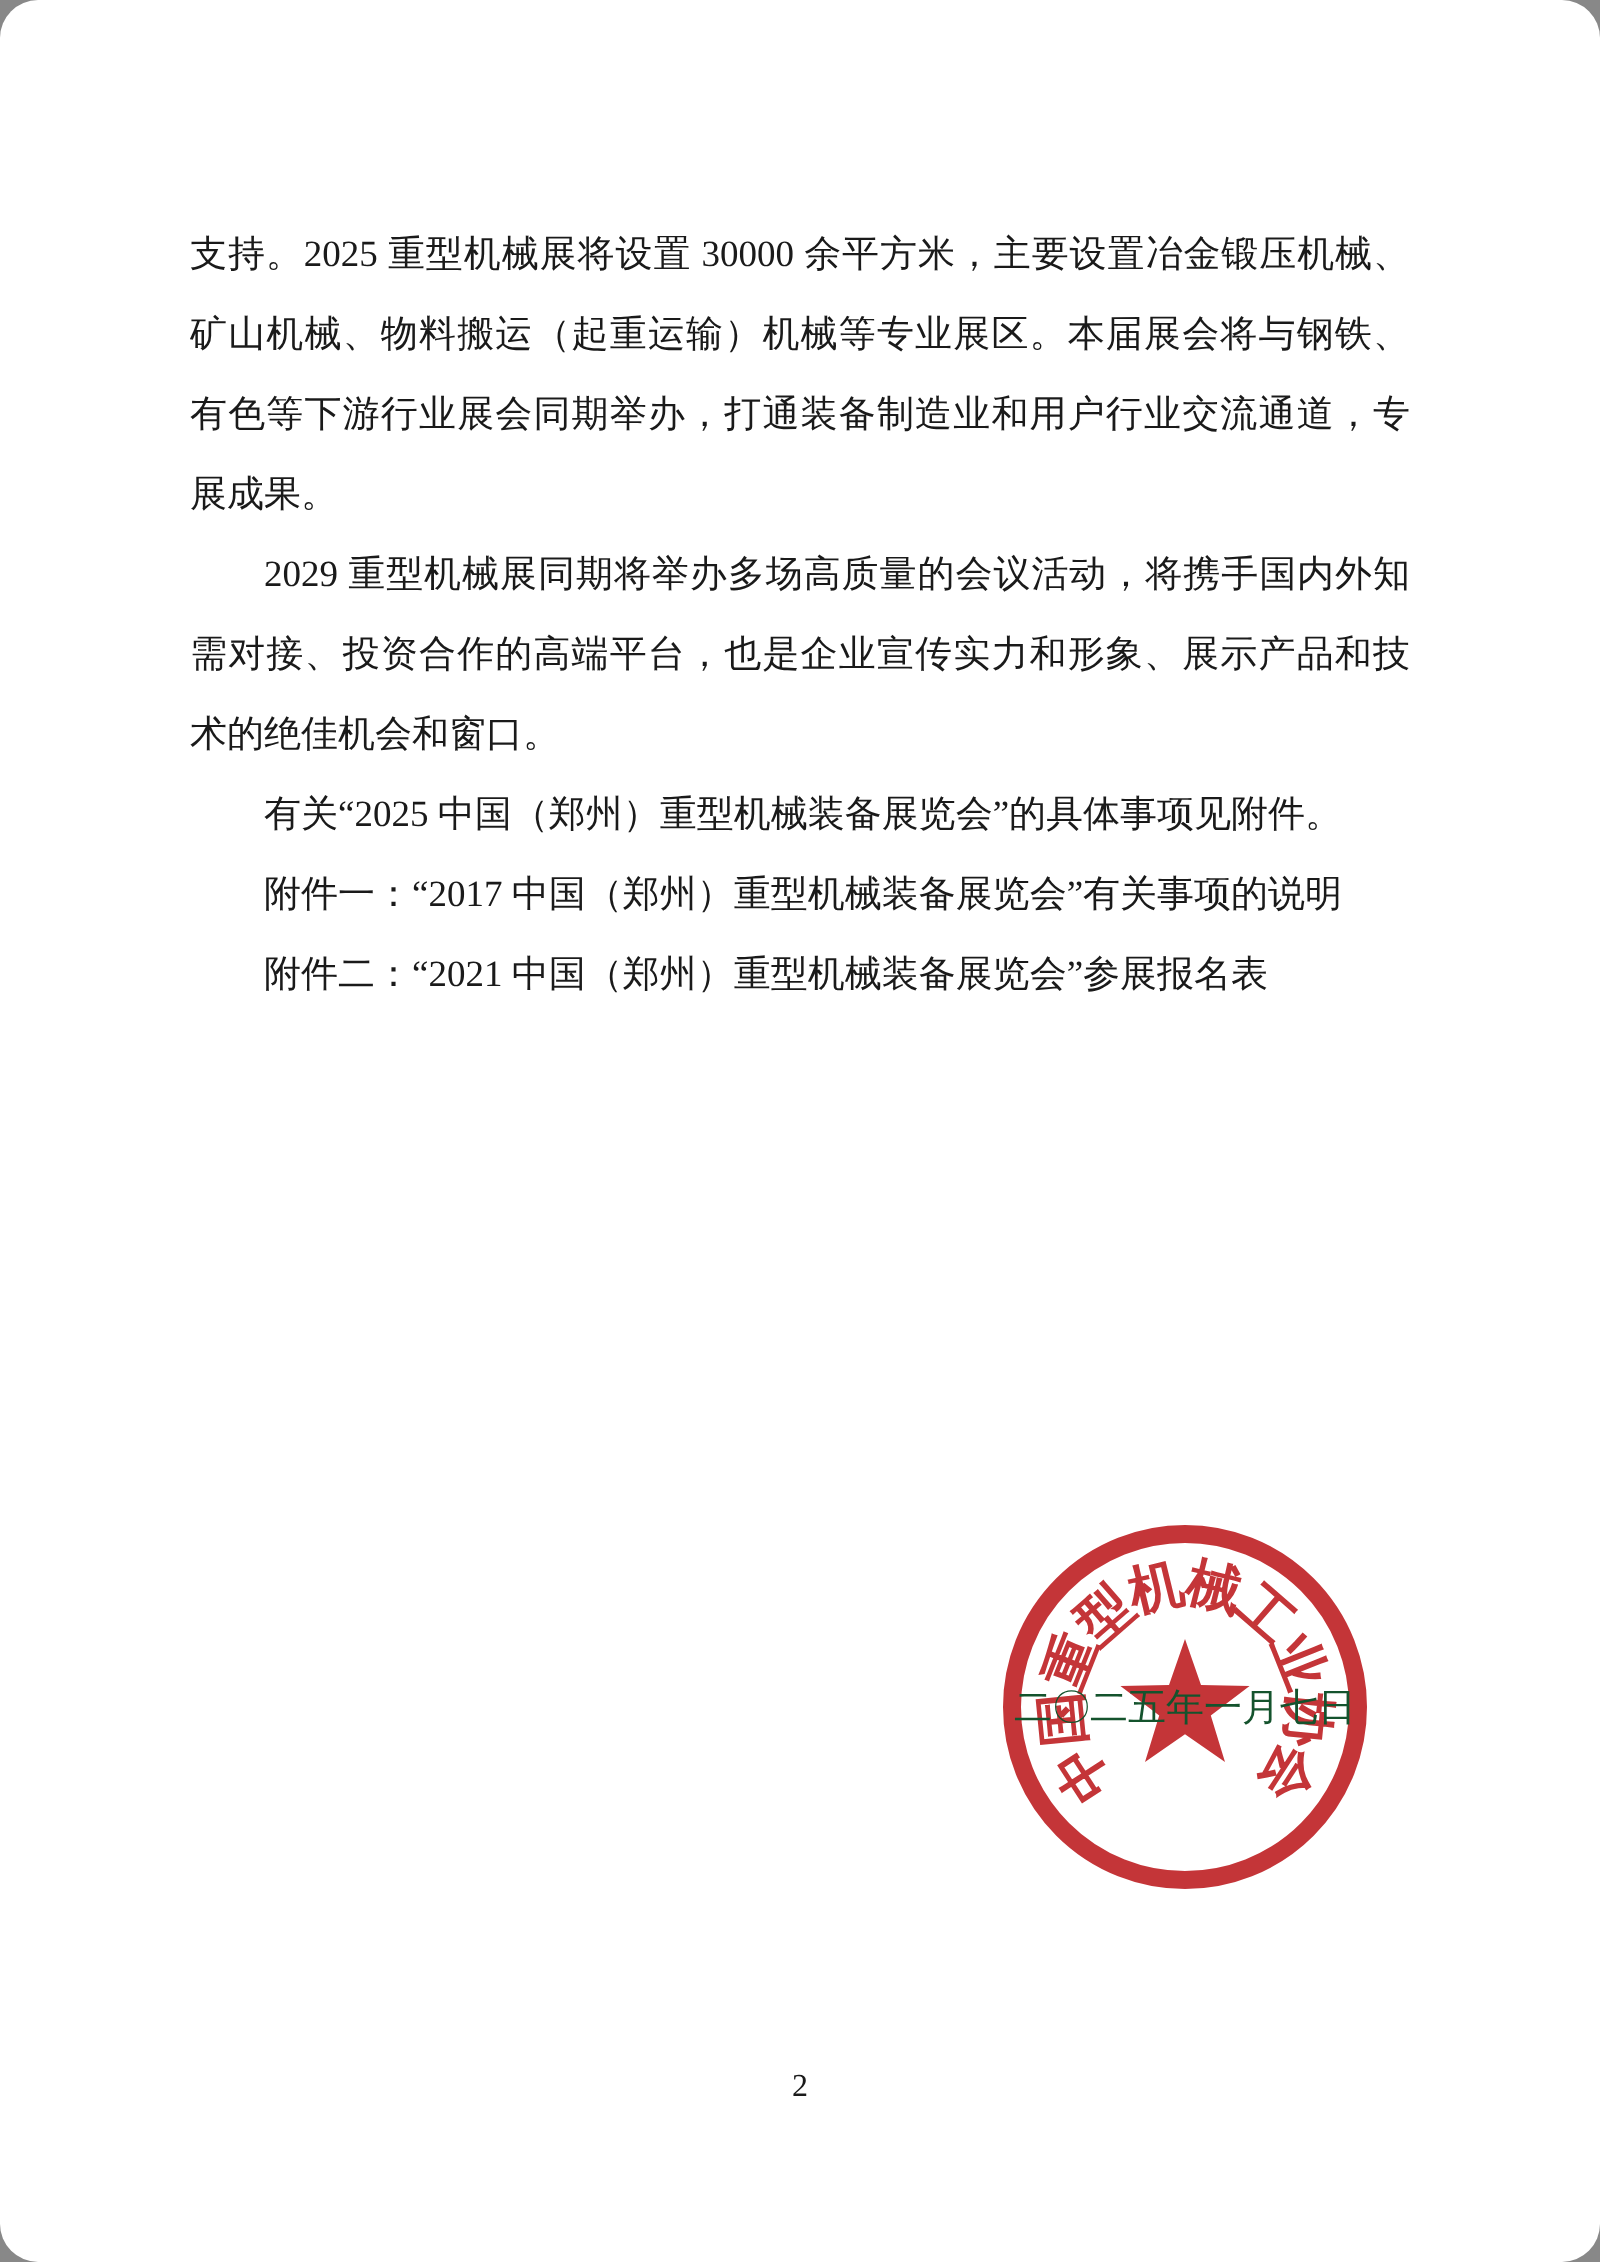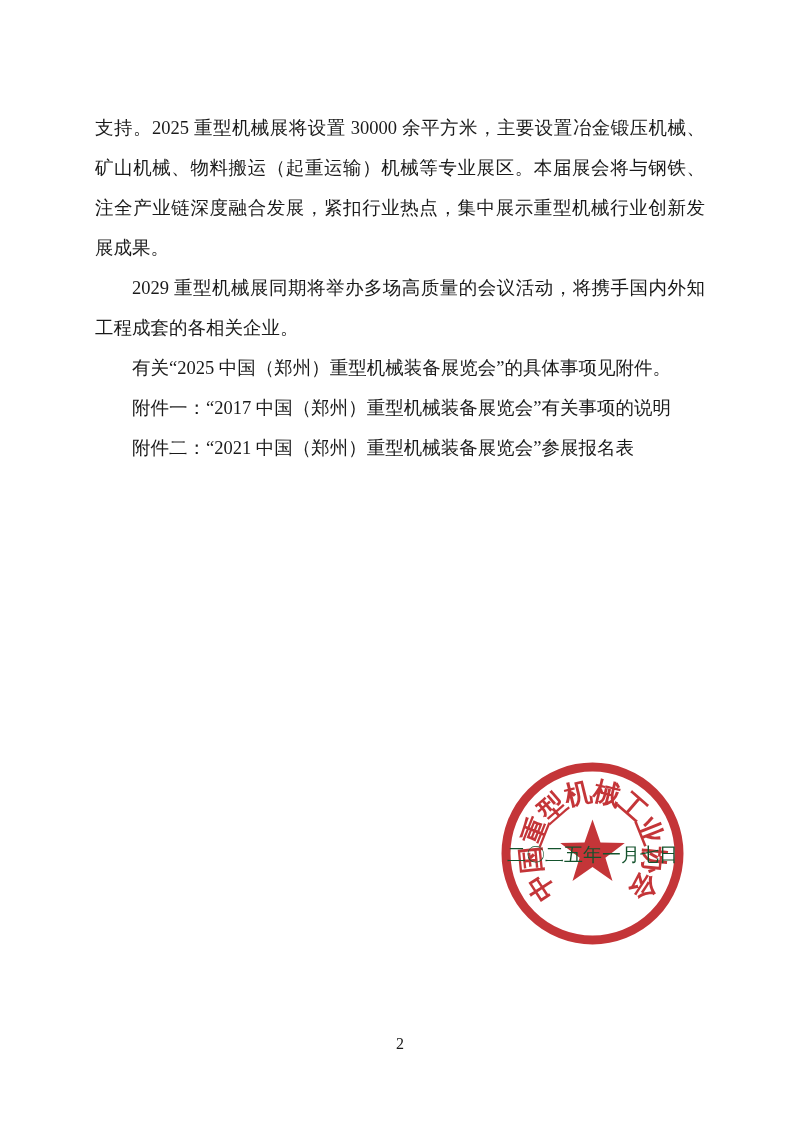--- a/index.html
+++ b/index.html
@@ -5,20 +5,21 @@
   html, body { margin: 0; padding: 0; background: #888; }
   .page {
     position: relative;
     width: 800px;
     height: 1131px;
     margin: 0 auto;
     background: #ffffff;
     font-family: "Liberation Serif", "DejaVu Serif", serif;
     color: #1a1a1a;
     overflow: hidden;
+    border-radius: 19px;
   }
   .doc-body {
     position: absolute;
     left: 95px;
     top: 108px;
     width: 610px;
   }
   .line {
     height: 40px;
     line-height: 40px;
@@ -68,27 +69,28 @@
 </head>
 <body>
 
 <div class="page">
 
   <div class="doc-body">
 
     <div>
       <div class="line jst">支持。2025 重型机械展将设置 30000 余平方米，主要设置冶金锻压机械、</div>
       <div class="line jst">矿山机械、物料搬运（起重运输）机械等专业展区。本届展会将与钢铁、</div>
-      <div class="line jst">注全产业链深度融合发展，紧扣行业热点，集中展示重型机械行业创新发</div>
+      <div class="line jst">有色等下游行业展会同期举办，打通装备制造业和用户行业交流通道，专</div>
       <div class="line">展成果。</div>
     </div>
 
     <div>
       <div class="line jst ind">2029 重型机械展同期将举办多场高质量的会议活动，将携手国内外知</div>
-      <div class="line">工程成套的各相关企业。</div>
+      <div class="line jst">需对接、投资合作的高端平台，也是企业宣传实力和形象、展示产品和技</div>
+      <div class="line">术的绝佳机会和窗口。</div>
     </div>
 
 
     <div>
       <div class="line ind">有关“2025 中国（郑州）重型机械装备展览会”的具体事项见附件。</div>
     </div>
 
     <div>
       <div class="line ind">附件一：“2017 中国（郑州）重型机械装备展览会”有关事项的说明</div>
     </div>

